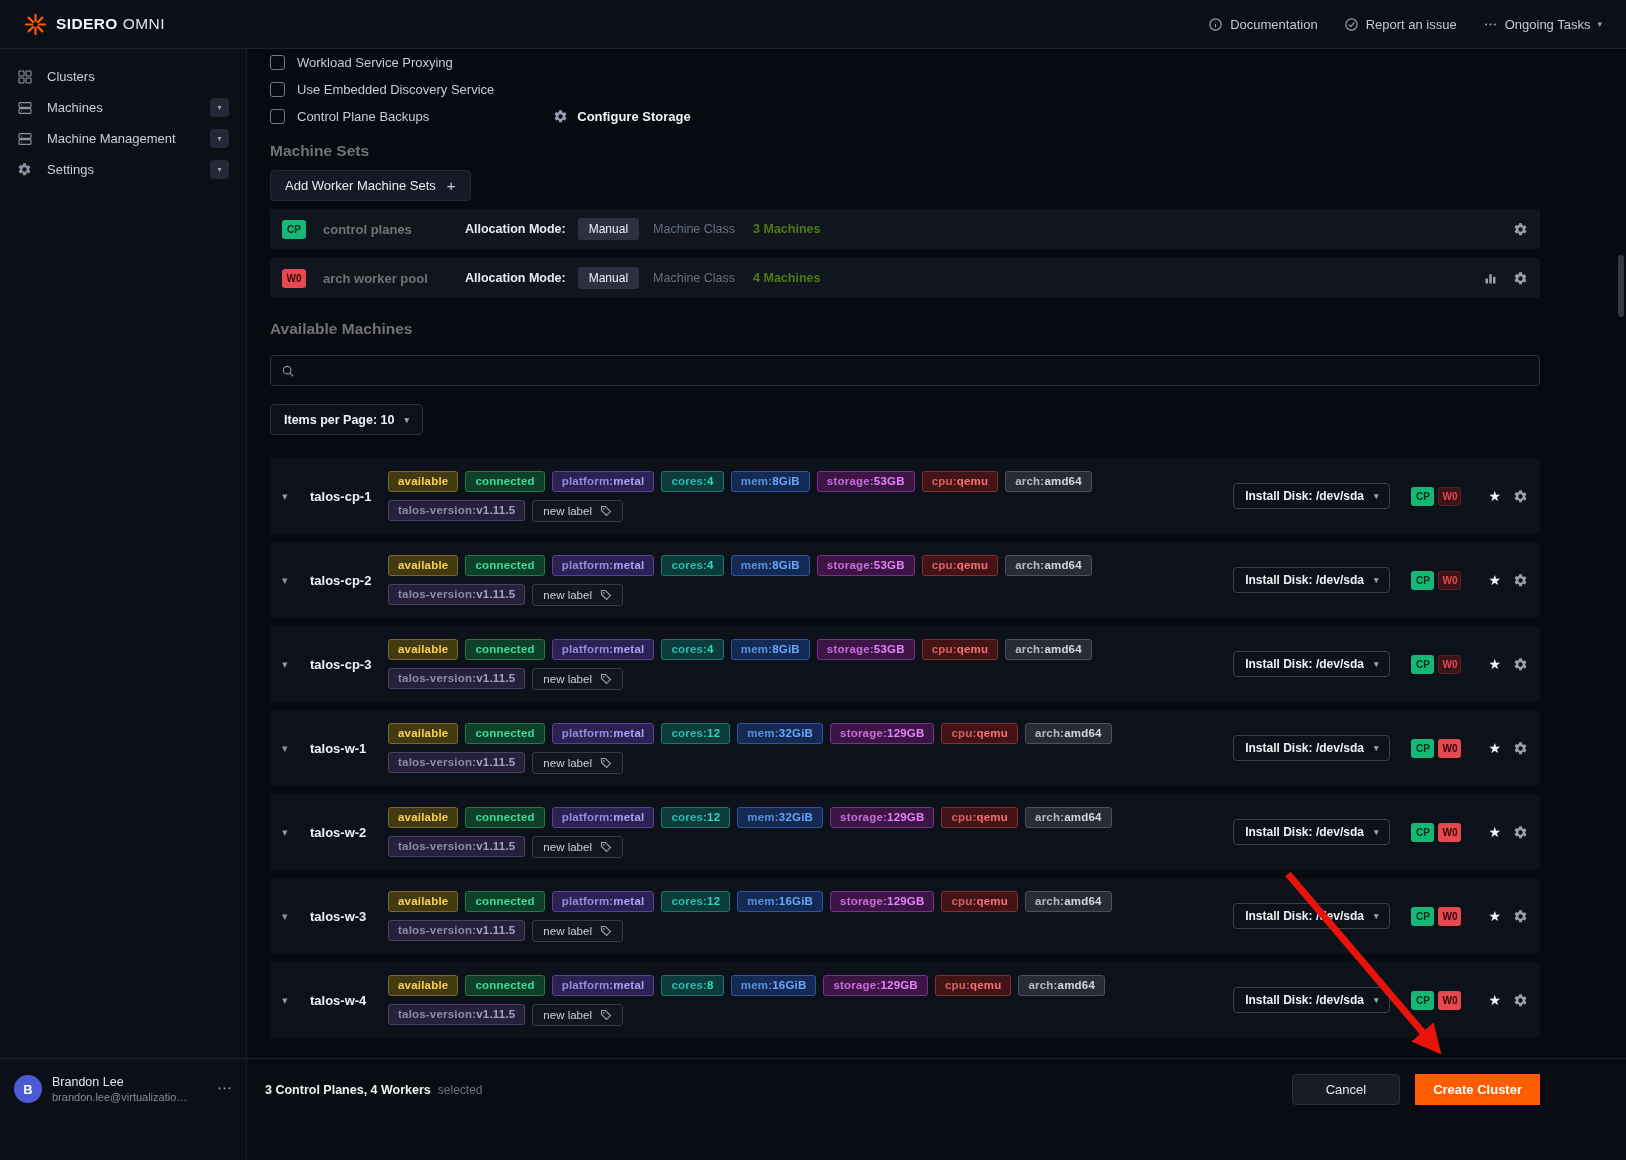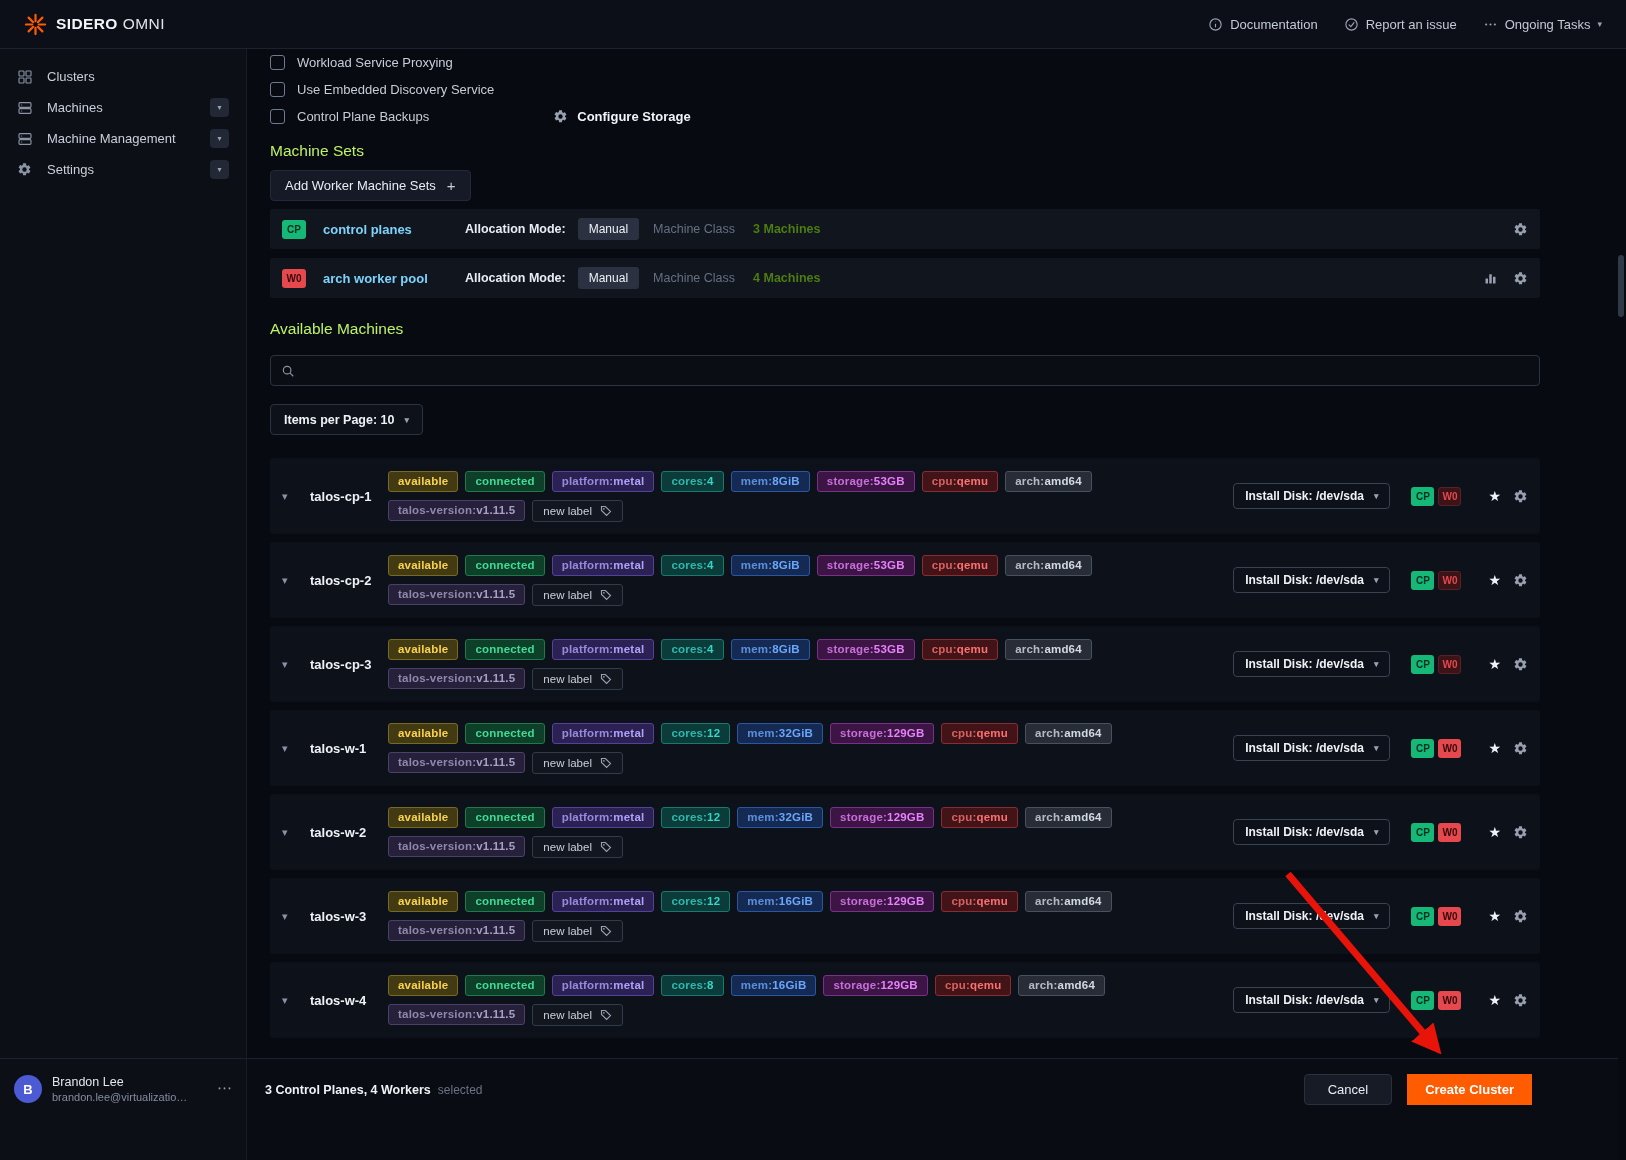--- a/index.html
+++ b/index.html
@@ -41,36 +41,36 @@
 
   
   .content { position:absolute; top:49px; left:247px; right:0; bottom:0; padding:0 86px 0 23px; overflow:hidden; }
 
   .check-row { display:flex; align-items:center; gap:12px; height:27px; font-size:13px; color:#c6ccd8; }
   .checkbox { width:15px; height:15px; border:1.5px solid #6f7990; border-radius:3px; cursor:pointer; flex:0 0 15px; }
   .config-storage { display:flex; align-items:center; gap:9px; margin-left:112px; font-weight:bold;
                     color:#f2f4f8; cursor:pointer; }
   .cfg-gear { display:flex; color:#9aa2b2; }
 
-  .section-title { font-size:15.5px; font-weight:normal; color:#bef264; margin-top:12px; }
+  .section-title { font-size:15.5px; font-weight:bold; color:#737373; margin-top:12px; }
   .section-title.avail { margin-top:22px; }
 
   .add-btn { display:inline-flex; align-items:center; gap:11px; margin-top:10px; height:31px; padding:0 14px;
              background:#151a26; border:1px solid #232938; border-radius:4px; color:#e8ecf3;
              font-size:13px; cursor:pointer; font-family:inherit; }
   .plus { font-size:15px; color:#c9cfda; }
 
   .ms-list { margin-top:8px; }
   .ms-row { display:flex; align-items:center; height:40px; background:#11151e; border-radius:2px;
             margin-bottom:9px; padding:0 12px; font-size:12.5px; }
   .ms-badge { width:24px; height:19px; border-radius:3px; display:flex; align-items:center;
               justify-content:center; font-size:10px; font-weight:bold; flex:0 0 24px; }
   .badge-cp { background:#15b877; color:#05301d; }
   .badge-w0 { background:#e5484d; color:#38080b; }
-  .ms-name { font-weight:bold; color:#7dd3fc; width:142px; margin-left:17px; font-size:13px; }
+  .ms-name { font-weight:bold; color:#737373; width:142px; margin-left:17px; font-size:13px; }
   .ms-alloc { font-weight:bold; color:#e8ecf3; margin-right:6px; }
   .ms-mode { background:#2b3140; border-radius:3px; padding:4px 11px; color:#eef1f6; font-size:12px;
              margin:0 0 0 6px; cursor:pointer; }
   .ms-class { color:#667082; margin:0 18px 0 14px; cursor:pointer; }
   .ms-count { font-weight:bold; color:#4d7c0f; }
   .ms-icons { margin-left:auto; display:flex; align-items:center; gap:15px; color:#98a0b0; }
   .ms-icons span { display:flex; cursor:pointer; }
 
   .search-bar { display:flex; align-items:center; gap:9px; height:31px; margin-top:17px;
                 border:1px solid #2c3240; border-radius:4px; background:#0a0d14; padding:0 10px; }
@@ -114,28 +114,28 @@
               font-size:12px; font-weight:bold; cursor:pointer; font-family:inherit; }
   .role-badges { display:flex; gap:4px; margin-left:21px; }
   .rbadge { width:23px; height:19px; border-radius:3px; font-size:10px; font-weight:bold;
             display:flex; align-items:center; justify-content:center; border:1px solid transparent; cursor:pointer; }
   .rbadge.cp { background:#15b877; color:#05301d; }
   .rbadge.w0.active { background:#e5484d; color:#360709; }
   .rbadge.w0.inactive { background:#3c1418; color:#e5484d; border-color:#5a2026; }
   .star { margin-left:27px; color:#eef1f6; font-size:14px; cursor:pointer; }
   .row-gear { margin-left:12px; display:flex; color:#98a0b0; cursor:pointer; }
 
-  .content-footer { position:absolute; left:0; right:8px; bottom:0; height:102px; background:#090c12;
+  .content-footer { position:absolute; left:0; right:0; bottom:0; height:102px; background:#090c12;
                     border-top:1px solid #1d222e; display:flex; align-items:flex-start;
                     justify-content:space-between; padding:15px 86px 0 18px; }
   .sel { display:flex; align-items:center; height:31px; }
   .sel-bold { font-size:12.5px; font-weight:bold; color:#eef1f6; }
   .sel-muted { font-size:12px; color:#6b7486; margin-left:7px; }
   .footer-btns { display:flex; gap:15px; }
-  .btn-cancel { height:31px; padding:0 23px; background:#161b26; border:1px solid #2a3040;
+  .btn-cancel { height:31px; padding:0 33px; background:#161b26; border:1px solid #2a3040;
                 border-radius:4px; color:#e8ecf3; font-size:13px; cursor:pointer; font-family:inherit; }
   .btn-create { height:31px; padding:0 18px; background:#ff5b01; border:none; border-radius:0;
                 color:#ffffff; font-size:13px; font-weight:bold; cursor:pointer; font-family:inherit; }
 
   .scroll-thumb { position:absolute; right:2px; top:255px; width:6px; height:62px;
                   background:#313947; border-radius:3px; cursor:pointer; }
   .arrow-overlay { position:absolute; inset:0; z-index:99; pointer-events:none; }
 </style>
 </head>
 <body>

